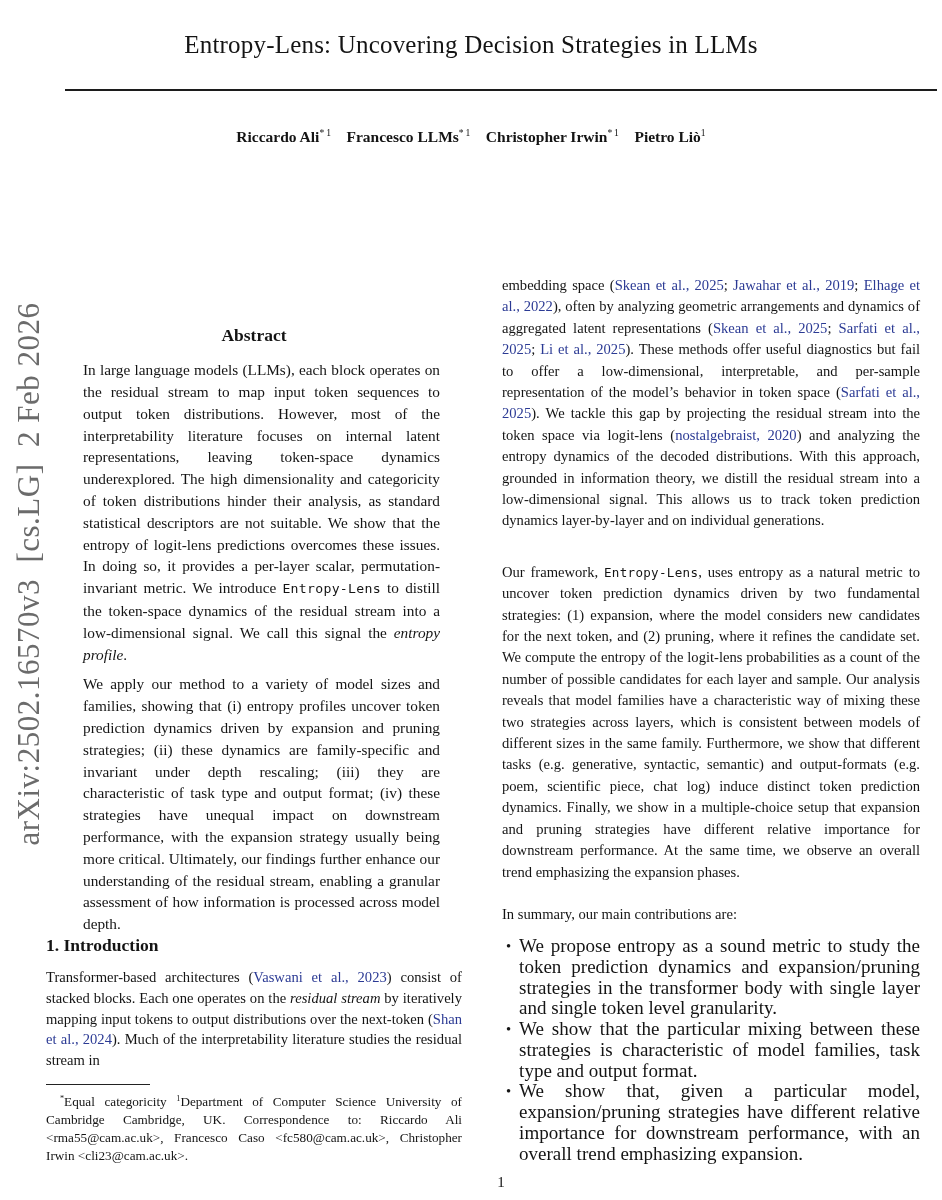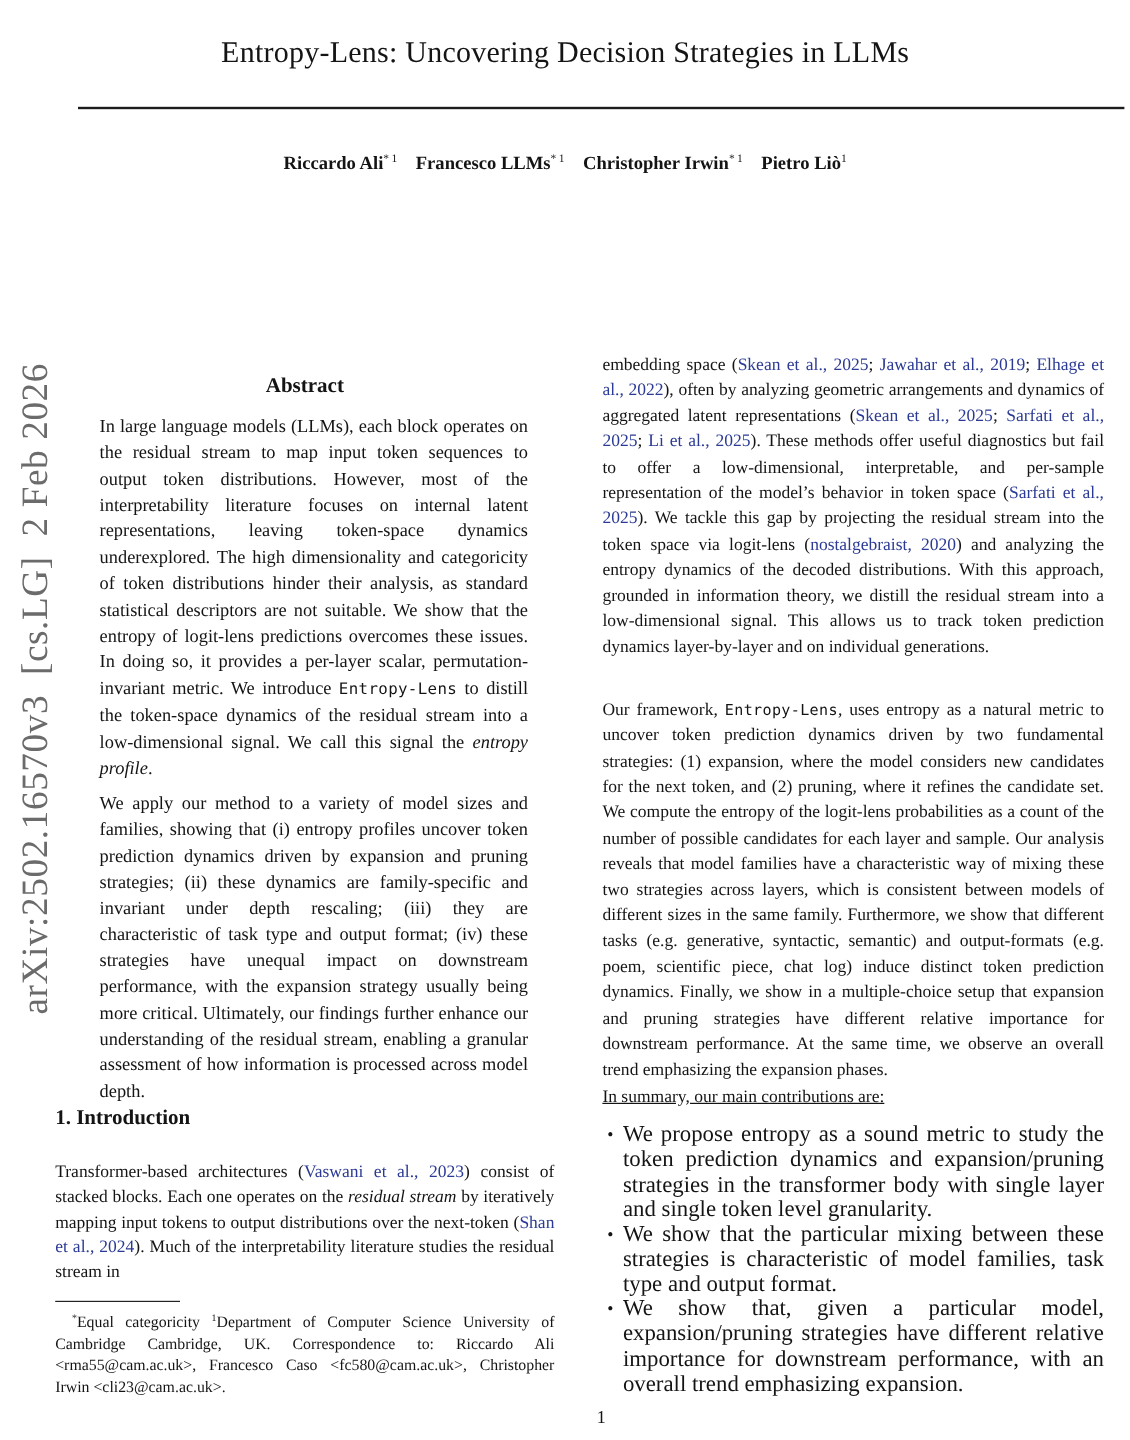--- a/index.html
+++ b/index.html
@@ -72,37 +72,37 @@
     line-height: 21.8px;
     text-align: justify;
     hyphens: auto;
   }
   .abstract-body .para + .para { margin-top: 8px; }
 
   .intro-block { margin-top: auto; }
   .section-heading {
     font-size: 17.5px;
     font-weight: bold;
-    margin-bottom: 25px;
+    margin-bottom: 11px;
   }
   .body-text {
     font-size: 14.6px;
     line-height: 20.8px;
     text-align: justify;
     hyphens: auto;
   }
   .col-right .body-text { line-height: 21.4px; }
   .col-right .para + .para { margin-top: 30px; }
 
   .footnote { margin-top: 13px; font-size: 13.2px; line-height: 18px; }
   .footnote-rule { width: 104px; height: 1.2px; background: #222222; margin-bottom: 5px; }
   .footnote-text { text-indent: 14px; text-align: justify; }
   .preprint { margin-top: 17px; font-size: 13.6px; font-style: italic; }
 
-  .summary-lead { margin-top: 3px; font-size: 14.6px; text-decoration: underline; }
+  .summary-lead { margin-top: 23px; font-size: 14.6px; }
 
   .contributions { margin-top: 13px; list-style: none; padding-left: 4px; }
   .contributions li { display: flex; gap: 8px; }
   .contributions li + li { margin-top: 0px; }
   .bullet-marker { flex: 0 0 auto; font-size: 14.6px; line-height: 20.8px; }
   .li-text { flex: 1; font-size: 19px; line-height: 20.8px; text-align: justify; hyphens: auto; }
 
   .page-number {
     position: absolute;
     top: 1174px;

